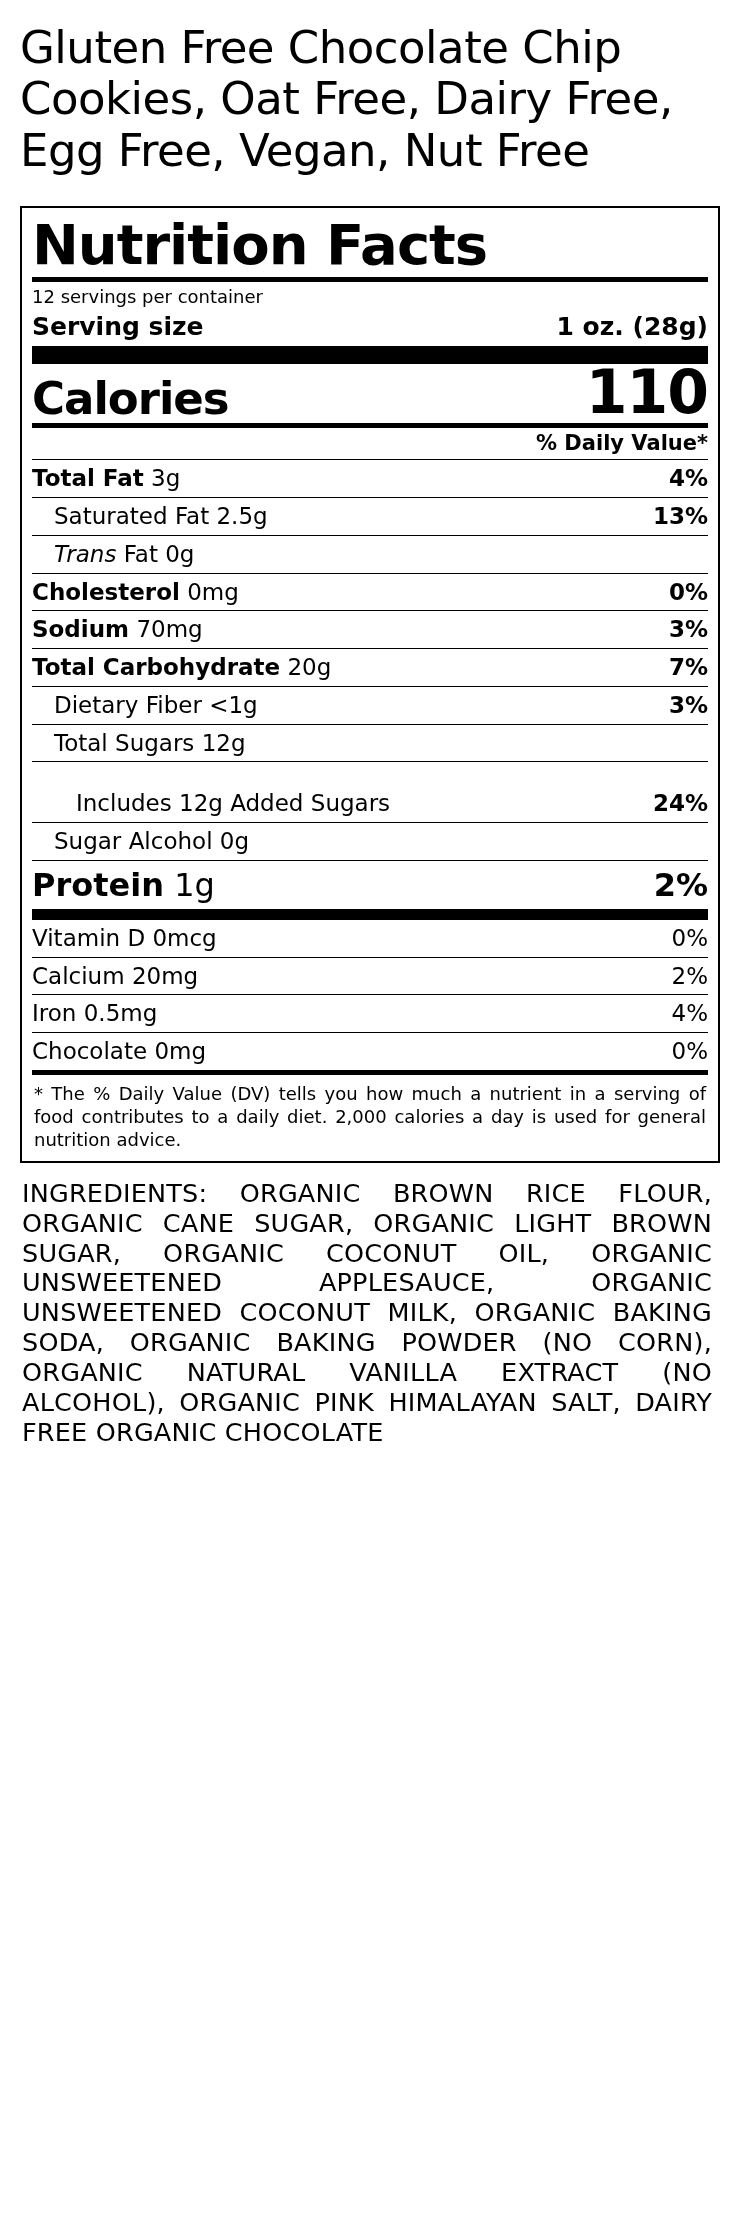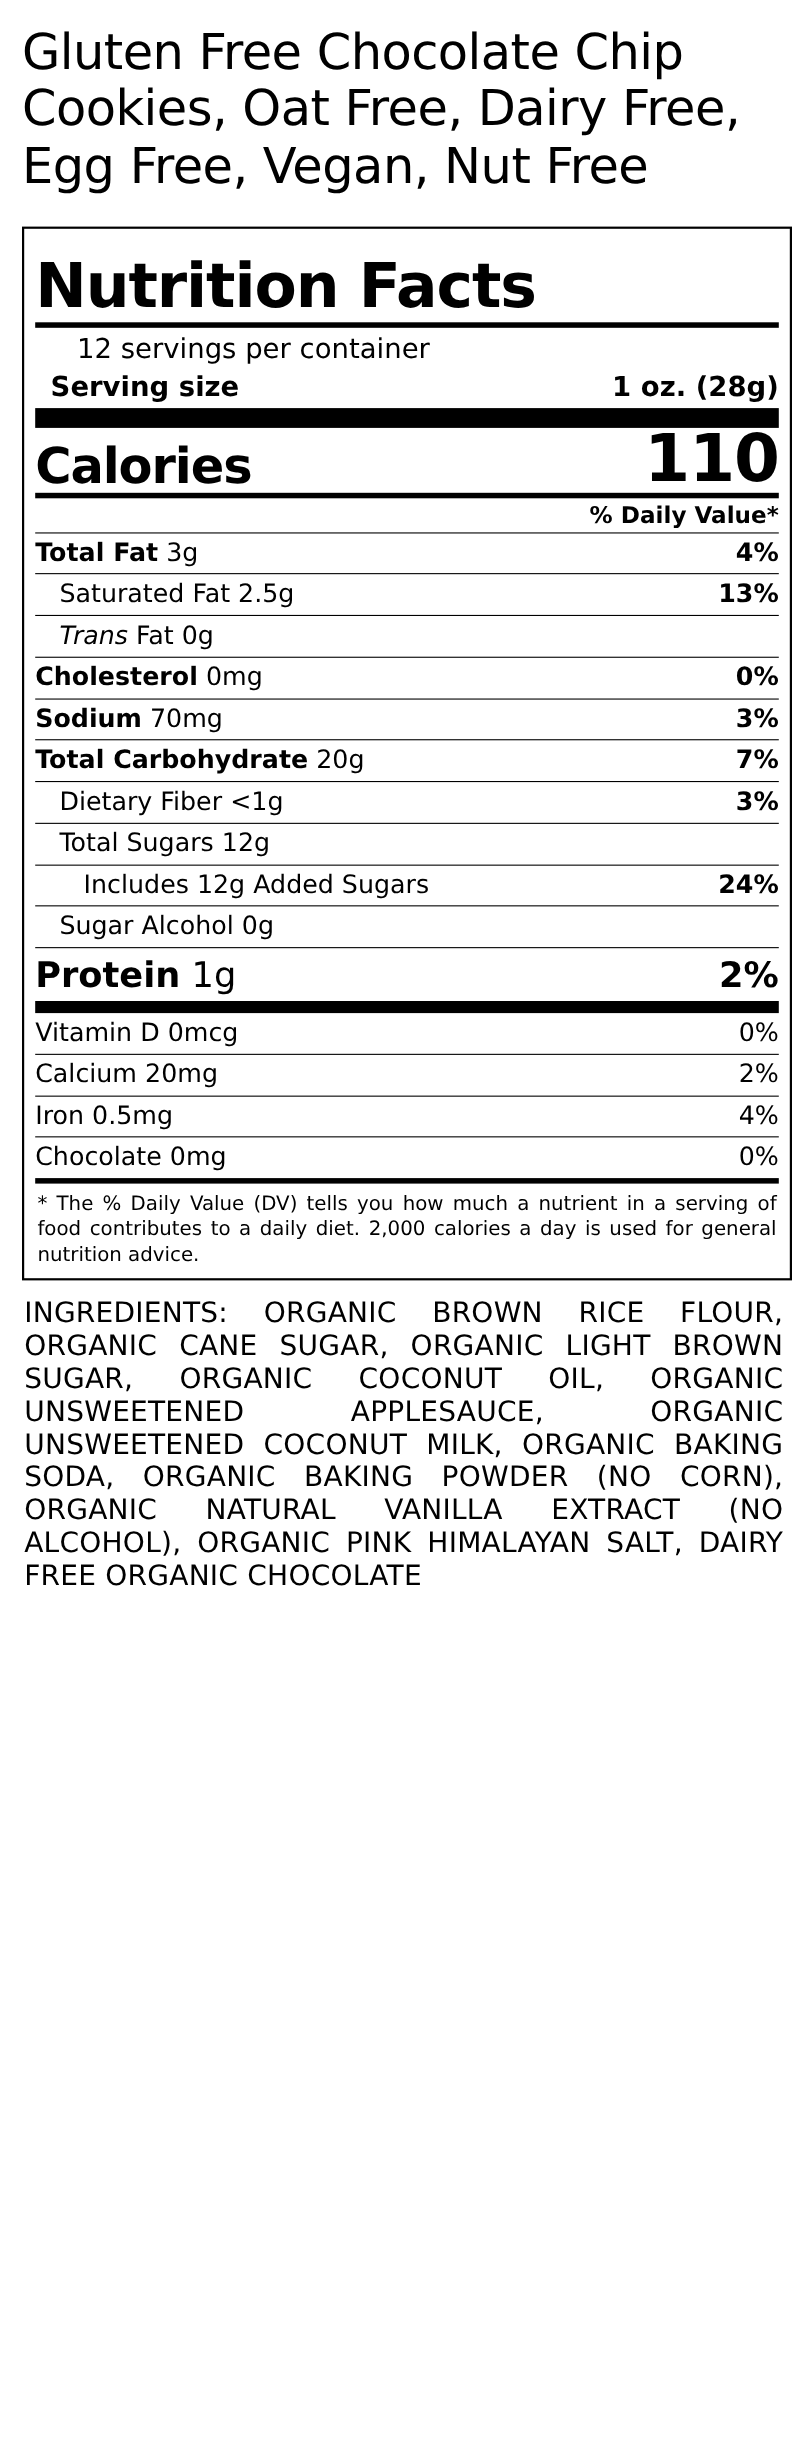--- a/index.html
+++ b/index.html
@@ -39,48 +39,46 @@
     margin: 30px 0 0 4px;
     width: 700px;
     padding: 4px 10px 8px 10px;
   }
   .nf-title {
     font-family: "DejaVu Sans", sans-serif;
     font-size: 56px;
     font-weight: bold;
     letter-spacing: -1px;
     line-height: 1.05;
-    margin: 20px 0 2px 0;
+    margin: 4px 0 2px 0;
   }
   .rule-thin { border-bottom: 1px solid #000; }
   .rule-med  { border-bottom: 5px solid #000; }
   .rule-thick{ border-bottom: 18px solid #000; }
   .rule-dark { border-bottom: 11px solid #000; }
 
   .servings {
-    font-size: 25px;
+    font-size: 18px;
     padding: 4px 0 3px 0;
     line-height: 1.2;
-    margin-left: 38px;
   }
   .row {
     display: flex;
     justify-content: space-between;
     align-items: flex-start;
     font-size: 23px;
     line-height: 1.25;
     padding: 4px 0 4px 0;
   }
   .row.bigger { font-size: 32px; }
   .b { font-weight: bold; }
   .serving-size-row {
     font-size: 25px;
     font-weight: bold;
     padding: 2px 0 5px 0;
-    margin-left: 14px;
   }
   .amount-per {
     font-size: 21px;
     font-weight: bold;
     padding: 5px 0 0 0;
   }
   .cal-row {
     display: flex;
     justify-content: space-between;
     align-items: flex-end;
@@ -98,21 +96,21 @@
     letter-spacing: -1px;
     line-height: 0.95;
   }
   .dv-header {
     text-align: right;
     font-size: 21px;
     font-weight: bold;
     padding: 3px 0 4px 0;
   }
   .indent1 { padding-left: 22px; gap: 36px; }
-  .indent2 { padding-left: 44px; }
+  .indent2 { padding-left: 44px; margin-top: 23px; }
   .it { font-style: italic; }
   .nf-footnote {
     font-size: 18px;
     line-height: 1.28;
     text-align: justify;
     padding: 7px 2px 2px 2px;
   }
 
   
   .ingredients {

